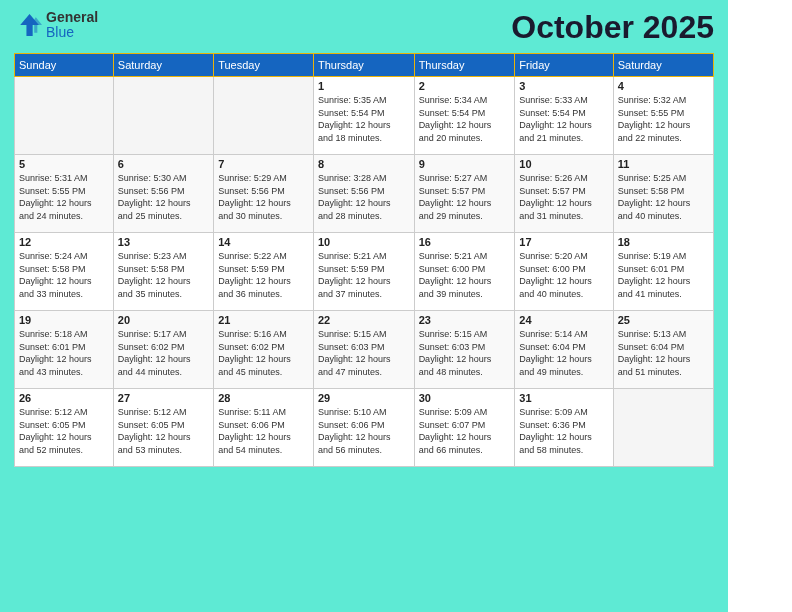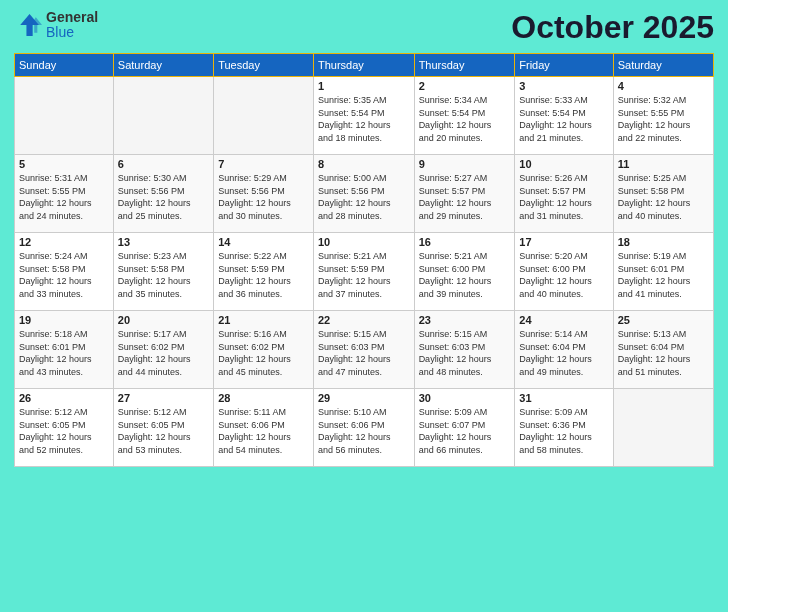--- a/index.html
+++ b/index.html
@@ -183,21 +183,21 @@
           </td>
           <td>
             <div class="day-num">7</div>
             <div class="day-info">Sunrise: 5:29 AM</div>
             <div class="day-info">Sunset: 5:56 PM</div>
             <div class="day-info">Daylight: 12 hours</div>
             <div class="day-info">and 30 minutes.</div>
           </td>
           <td>
             <div class="day-num">8</div>
-            <div class="day-info">Sunrise: 5:00 AM</div>
+            <div class="day-info">Sunrise: 3:28 AM</div>
             <div class="day-info">Sunset: 5:56 PM</div>
             <div class="day-info">Daylight: 12 hours</div>
             <div class="day-info">and 28 minutes.</div>
           </td>
           <td>
             <div class="day-num">9</div>
             <div class="day-info">Sunrise: 5:27 AM</div>
             <div class="day-info">Sunset: 5:57 PM</div>
             <div class="day-info">Daylight: 12 hours</div>
             <div class="day-info">and 29 minutes.</div>

